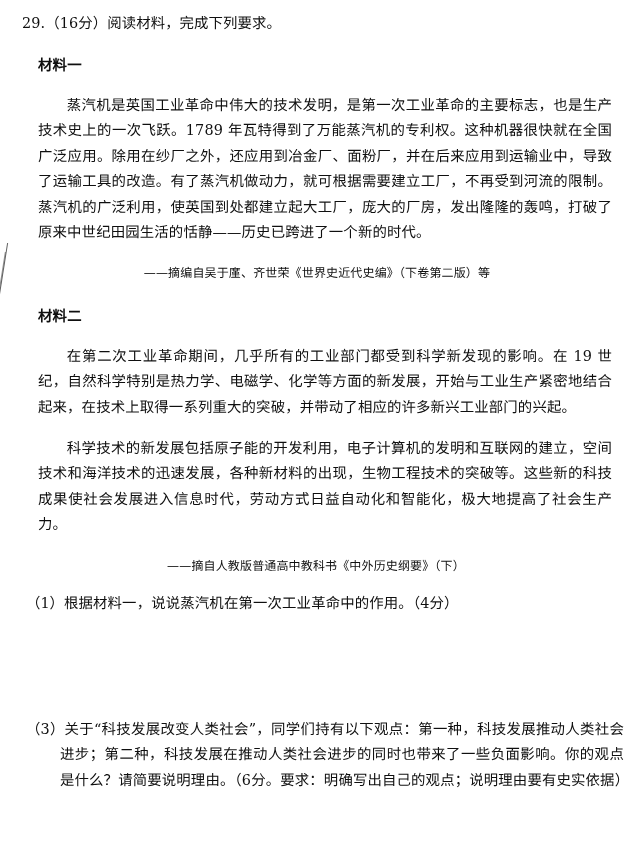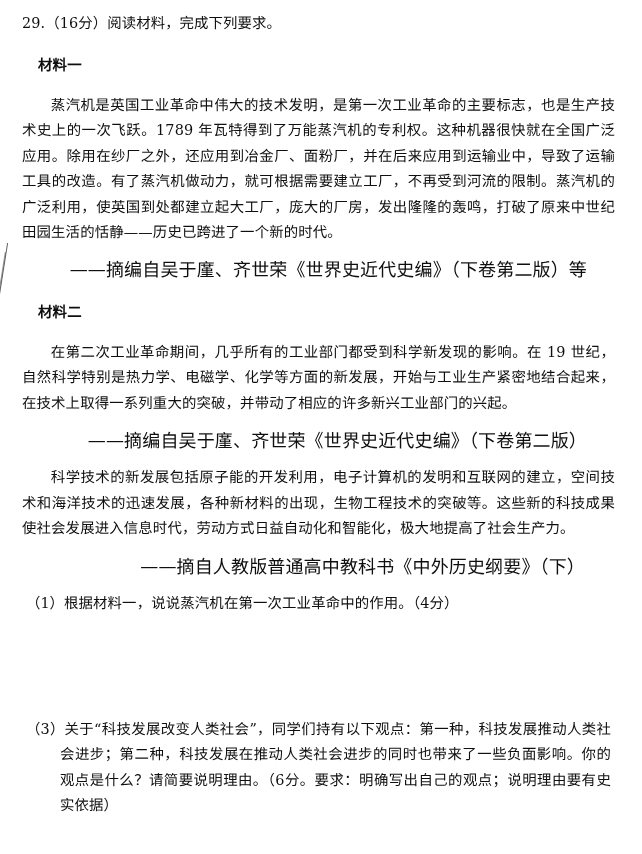--- a/index.html
+++ b/index.html
@@ -16,21 +16,21 @@
     font-family: "DejaVu Serif", "Liberation Serif", serif;
     color: #111111;
     -webkit-font-smoothing: antialiased;
   }
 
   .page {
     position: relative;
     width: 642px;
     height: 616px;
     box-sizing: border-box;
-    padding: 10px 27px 0 22px;
+    padding: 10px 14px 0 22px;
   }
 
   
   .scan-mark {
     position: absolute;
     left: 3px;
     top: 243px;
     width: 7px;
     height: 52px;
     border-left: 1.6px solid #2b2b2b;
@@ -59,33 +59,33 @@
     font-size: 14.4px;
     line-height: 25px;
     font-weight: 700;
     margin: 16px;
     letter-spacing: .2px;
   }
 
   .para {
     font-size: 14.4px;
     line-height: 25.4px;
-    margin: 0;
+    margin: 16px;
     text-align: justify;
     text-justify: inter-ideograph;
     text-indent: 2em;
     letter-spacing: .15px;
     word-break: break-all;
   }
 
   .attrib {
-    font-size: 18px;
+    font-size: 12px;
     line-height: 25.4px;
     margin: 12px;
-    text-align: right;
+    text-align: center;
     padding-right: 16px;
     letter-spacing: .15px;
     white-space: nowrap;
   }
   .attrib.m3 { padding-right: 18px; }
 
   
   .subq {
     font-size: 14.4px;
     line-height: 25.6px;
@@ -131,21 +131,20 @@
   <p class="mat-label">材料一</p>
 
   <p class="para">蒸汽机是英国工业革命中伟大的技术发明，是第一次工业革命的主要标志，也是生产技术史上的一次飞跃。1789 年瓦特得到了万能蒸汽机的专利权。这种机器很快就在全国广泛应用。除用在纱厂之外，还应用到冶金厂、面粉厂，并在后来应用到运输业中，导致了运输工具的改造。有了蒸汽机做动力，就可根据需要建立工厂，不再受到河流的限制。蒸汽机的广泛利用，使英国到处都建立起大工厂，庞大的厂房，发出隆隆的轰鸣，打破了原来中世纪田园生活的恬静——历史已跨进了一个新的时代。</p>
 
   <p class="attrib">——摘编自吴于廑、齐世荣《世界史近代史编》（下卷第二版）等</p>
 
   <p class="mat-label">材料二</p>
 
   <p class="para">在第二次工业革命期间，几乎所有的工业部门都受到科学新发现的影响。在 19 世纪，自然科学特别是热力学、电磁学、化学等方面的新发展，开始与工业生产紧密地结合起来，在技术上取得一系列重大的突破，并带动了相应的许多新兴工业部门的兴起。</p>
 
-  <p class="attrib">——摘编自吴于廑、齐世荣《世界史近代史编》（下卷第二版）</p>
 
 
   <p class="para">科学技术的新发展包括原子能的开发利用，电子计算机的发明和互联网的建立，空间技术和海洋技术的迅速发展，各种新材料的出现，生物工程技术的突破等。这些新的科技成果使社会发展进入信息时代，劳动方式日益自动化和智能化，极大地提高了社会生产力。</p>
 
   <p class="attrib m3">——摘自人教版普通高中教科书《中外历史纲要》（下）</p>
 
   <p class="subq"><span class="num">（1）</span><span>根据材料一，说说蒸汽机在第一次工业革命中的作用。（4分）</span></p>
 
   <div class="spacer-answer-1"></div>
 

